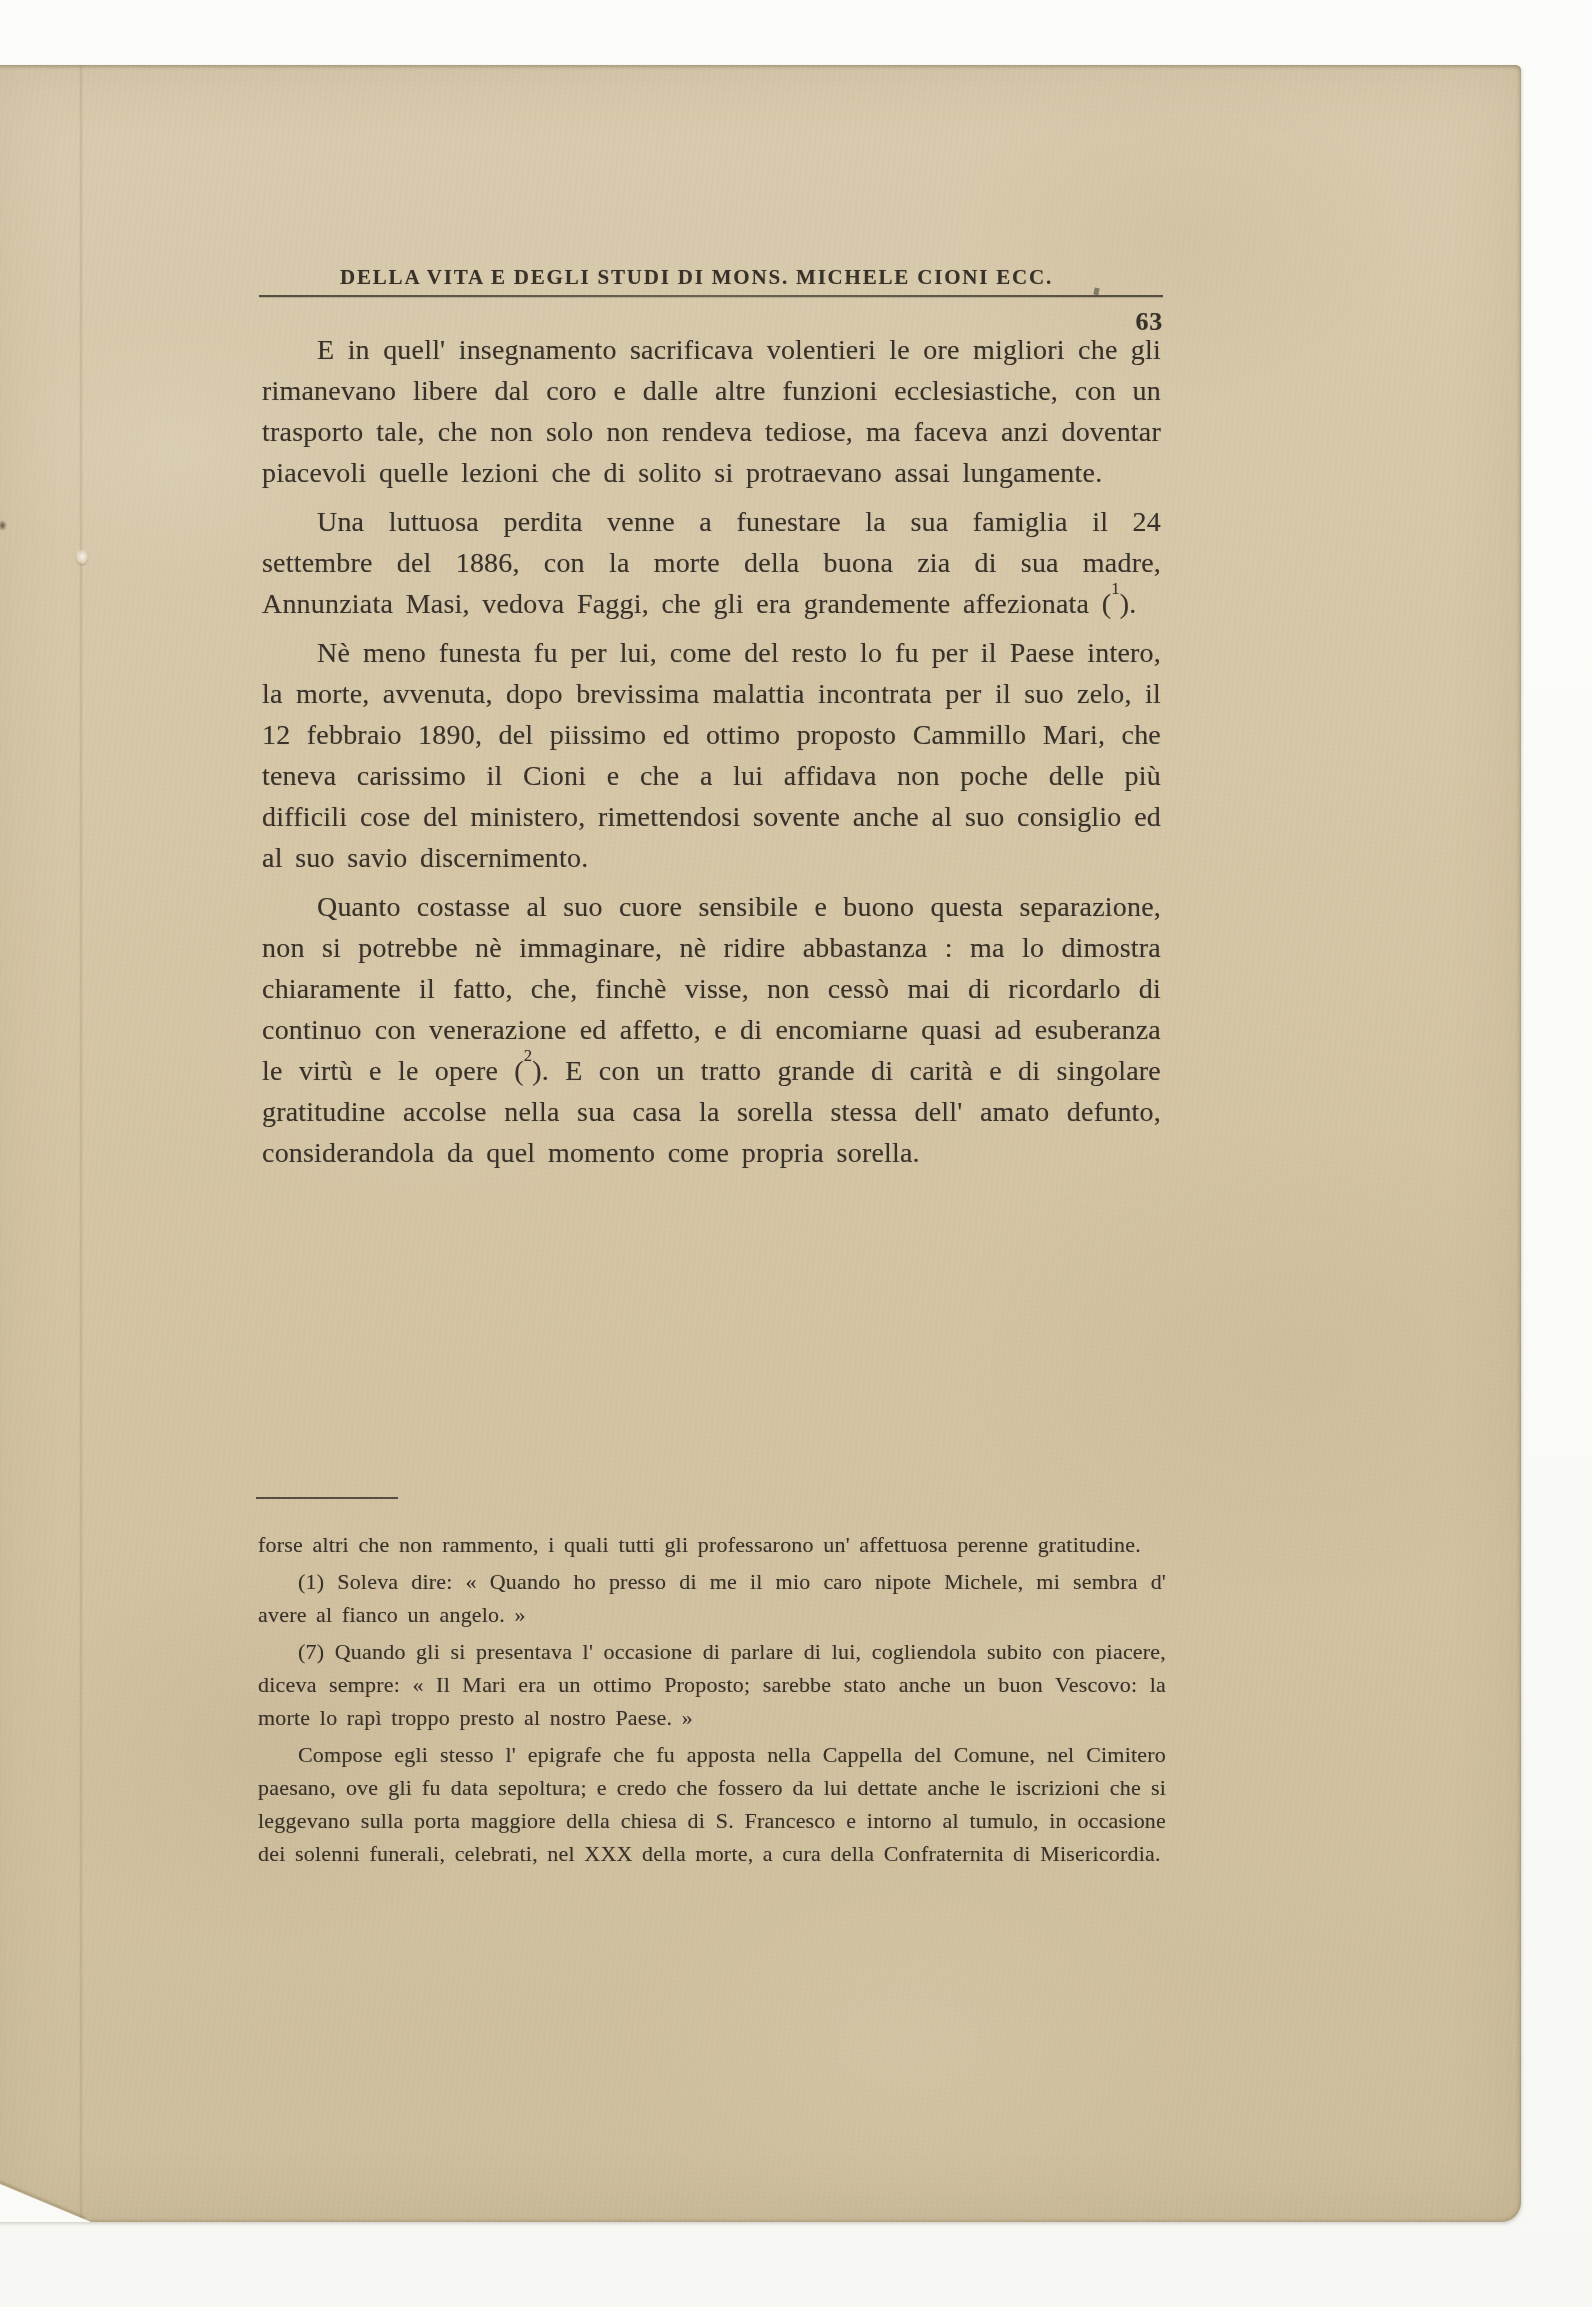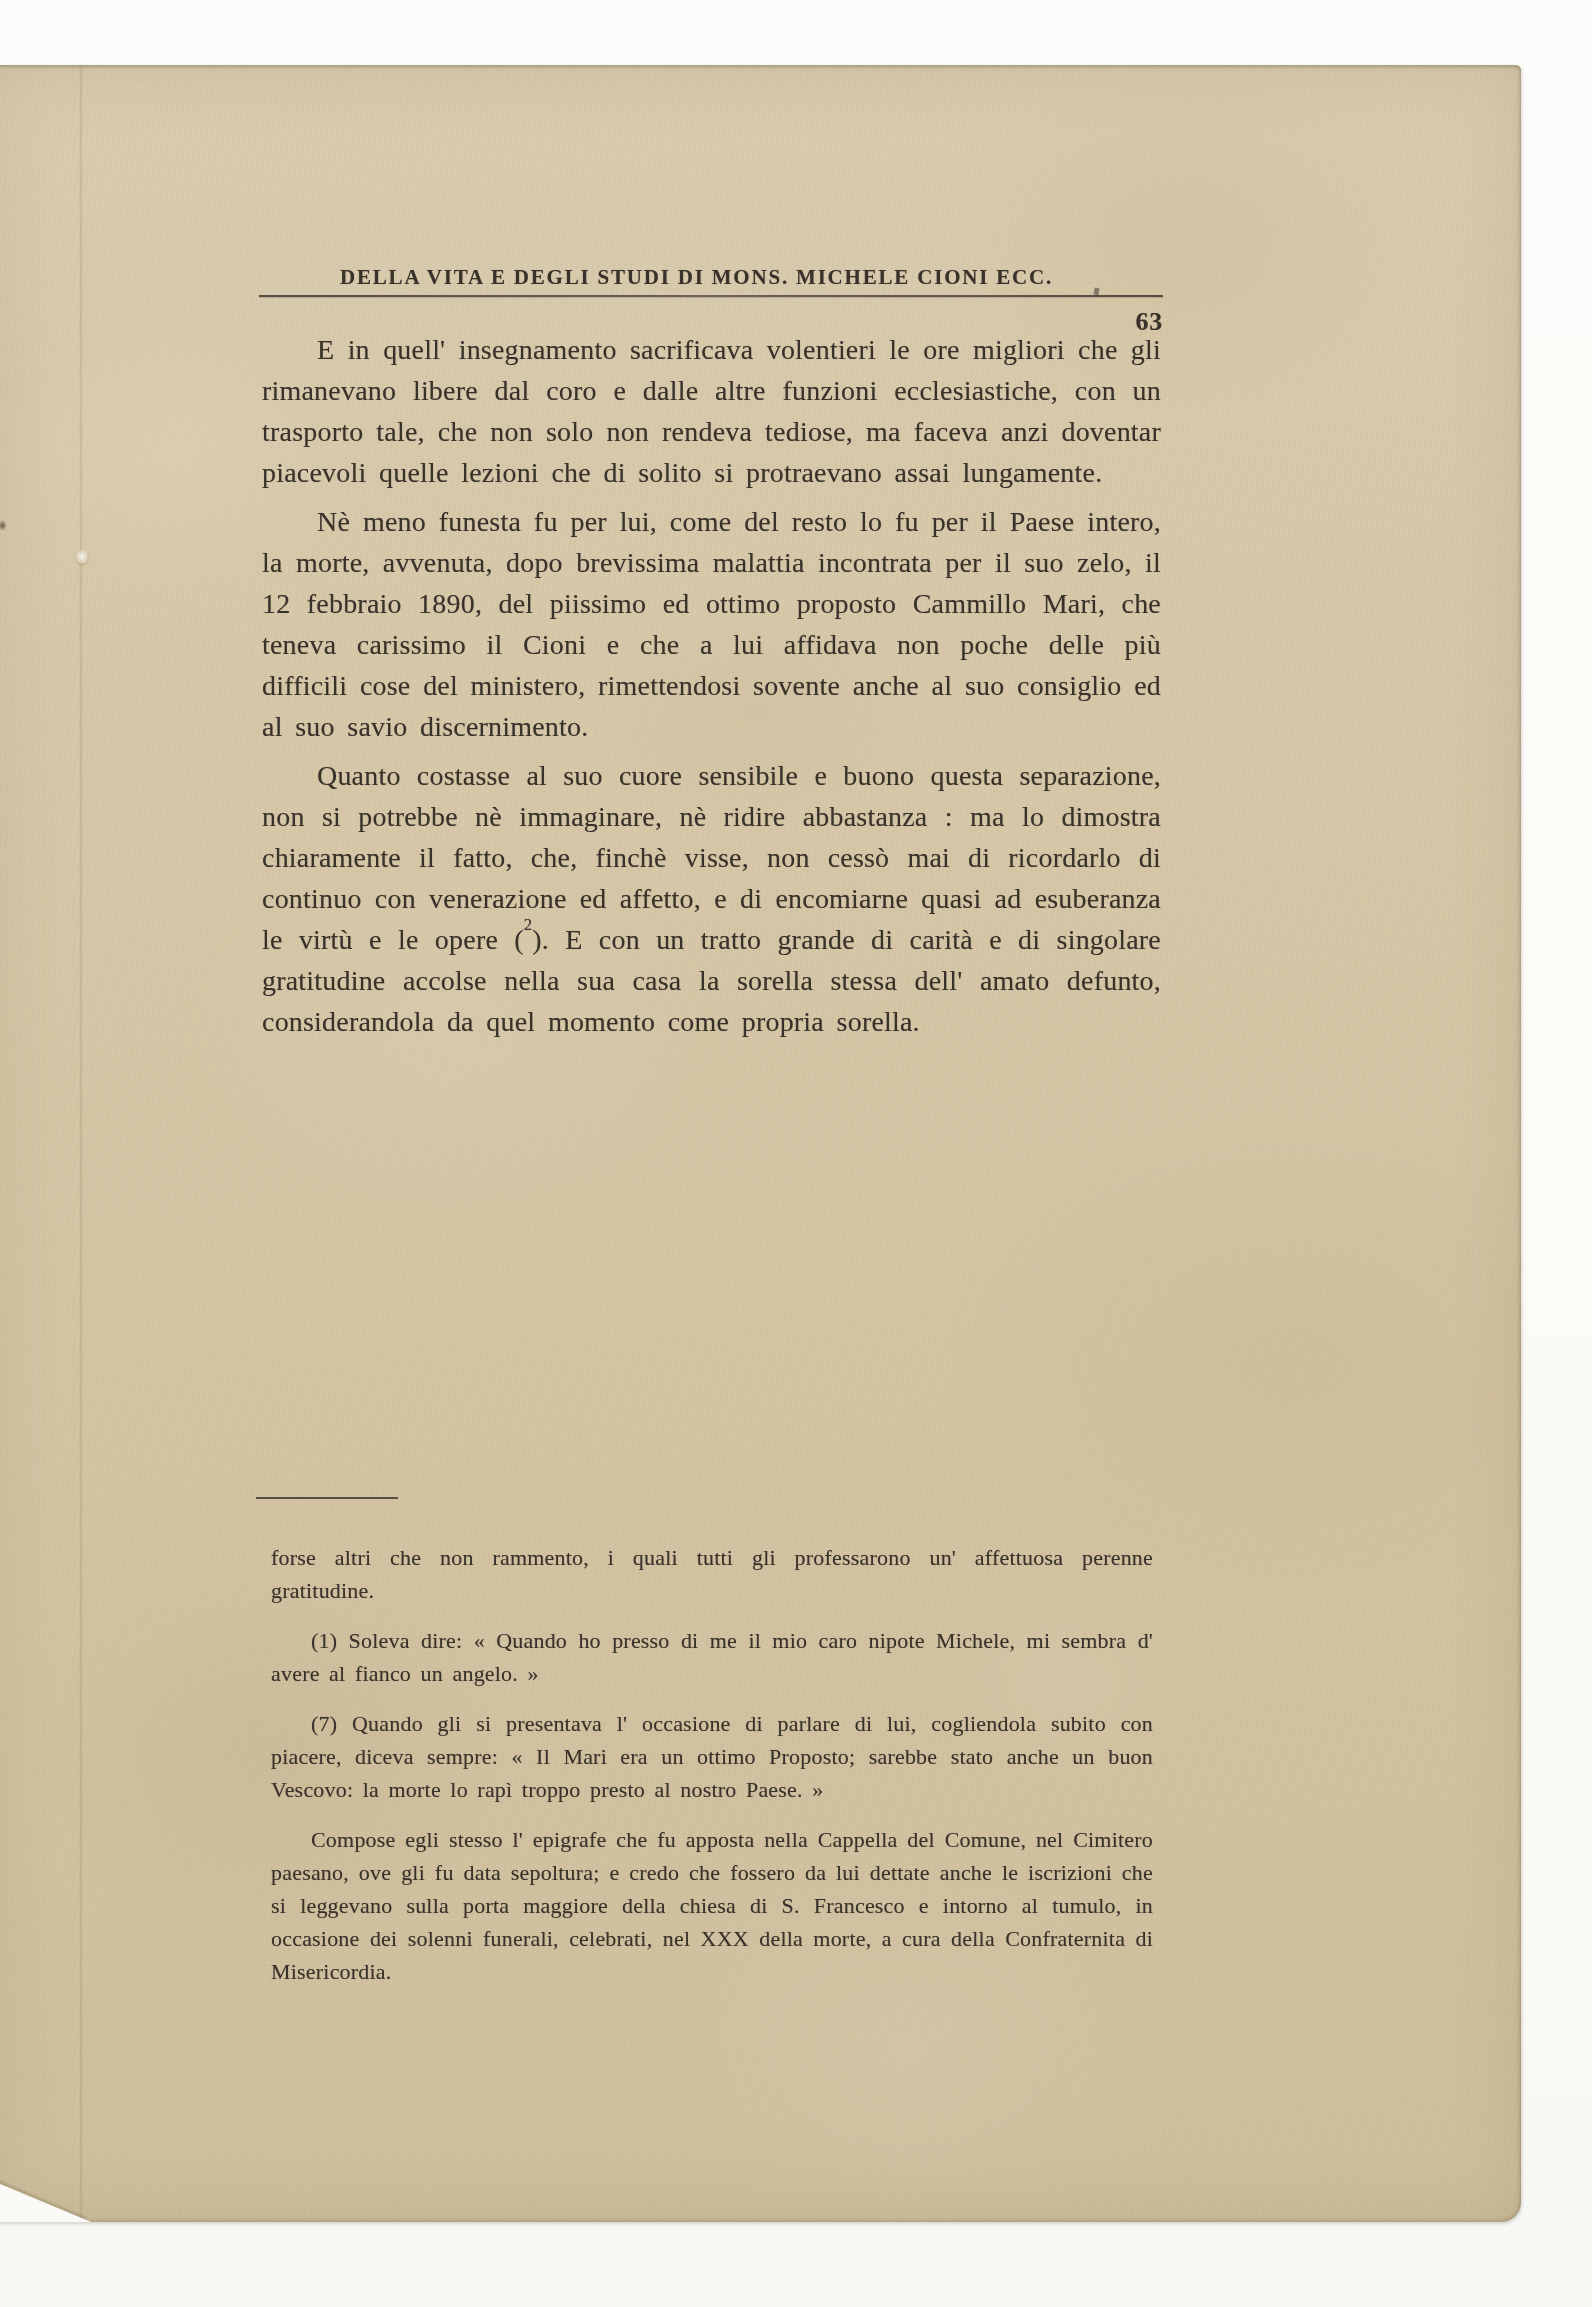--- a/index.html
+++ b/index.html
@@ -91,21 +91,21 @@
   .body-text sup { font-size:.6em; line-height:0; position:relative; top:-.5em; letter-spacing:0; }
   .footnote-rule {
     position:absolute; left:256px; top:1497px; width:142px; height:2.3px;
     background:rgba(63,58,49,.85);
   }
   .footnotes {
     position:absolute; left:254px; top:1524px; width:916px;
     font-size:22px; line-height:33px; text-align:justify;
     word-spacing:3.8px; letter-spacing:0.2px;
   }
-  .footnotes p { margin:17px; }
+  .footnotes p { margin:4px; }
   .footnotes p.fn-indent { text-indent:40px; }
 </style>
 </head>
 <body>
 
 <div class="scan">
 
   <div class="paper">
     <div class="paper-texture"></div>
     <div class="crease-left"></div>
@@ -116,20 +116,21 @@
 
   <div class="running-header ink">
     <span class="running-title">DELLA VITA E DEGLI STUDI DI MONS. MICHELE CIONI ECC.</span>
     <span class="page-number">63</span>
   </div>
   <div class="header-rule"></div>
   <div class="rule-tick"></div>
 
   <div class="body-text ink">
     <p><span>E in quell' insegnamento sacrificava volentieri le ore migliori che gli rimanevano libere dal coro e dalle altre funzioni ecclesiastiche, con un trasporto tale, che non solo non rendeva tediose, ma faceva anzi doventar piacevoli quelle lezioni che di solito si protraevano assai lungamente.</span></p>
+    <p><span>Una luttuosa perdita venne a funestare la sua famiglia il 24 settembre del 1886, con la morte della buona zia di sua madre, Annunziata Masi, vedova Faggi, che gli era grandemente affezionata (</span><sup>1</sup><span>).</span></p>
     <p><span>Nè meno funesta fu per lui, come del resto lo fu per il Paese intero, la morte, avvenuta, dopo brevissima malattia incontrata per il suo zelo, il 12 febbraio 1890, del piissimo ed ottimo proposto Cammillo Mari, che teneva carissimo il Cioni e che a lui affidava non poche delle più difficili cose del ministero, rimettendosi sovente anche al suo consiglio ed al suo savio discernimento.</span></p>
     <p><span>Quanto costasse al suo cuore sensibile e buono questa separazione, non si potrebbe nè immaginare, nè ridire abbastanza : ma lo dimostra chiaramente il fatto, che, finchè visse, non cessò mai di ricordarlo di continuo con venerazione ed affetto, e di encomiarne quasi ad esuberanza le virtù e le opere (</span><sup>2</sup><span>). E con un tratto grande di carità e di singolare gratitudine accolse nella sua casa la sorella stessa dell' amato defunto, considerandola da quel momento come propria sorella.</span></p>
   </div>
 
   <div class="footnote-rule"></div>
 
   <div class="footnotes ink">
     <p>forse altri che non rammento, i quali tutti gli professarono un' affettuosa perenne gratitudine.</p>
     <p class="fn-indent">(1) Soleva dire: « Quando ho presso di me il mio caro nipote Michele, mi sembra d' avere al fianco un angelo. »</p>
     <p class="fn-indent">(7) Quando gli si presentava l' occasione di parlare di lui, cogliendola subito con piacere, diceva sempre: « Il Mari era un ottimo Proposto; sarebbe stato anche un buon Vescovo: la morte lo rapì troppo presto al nostro Paese. »</p>

